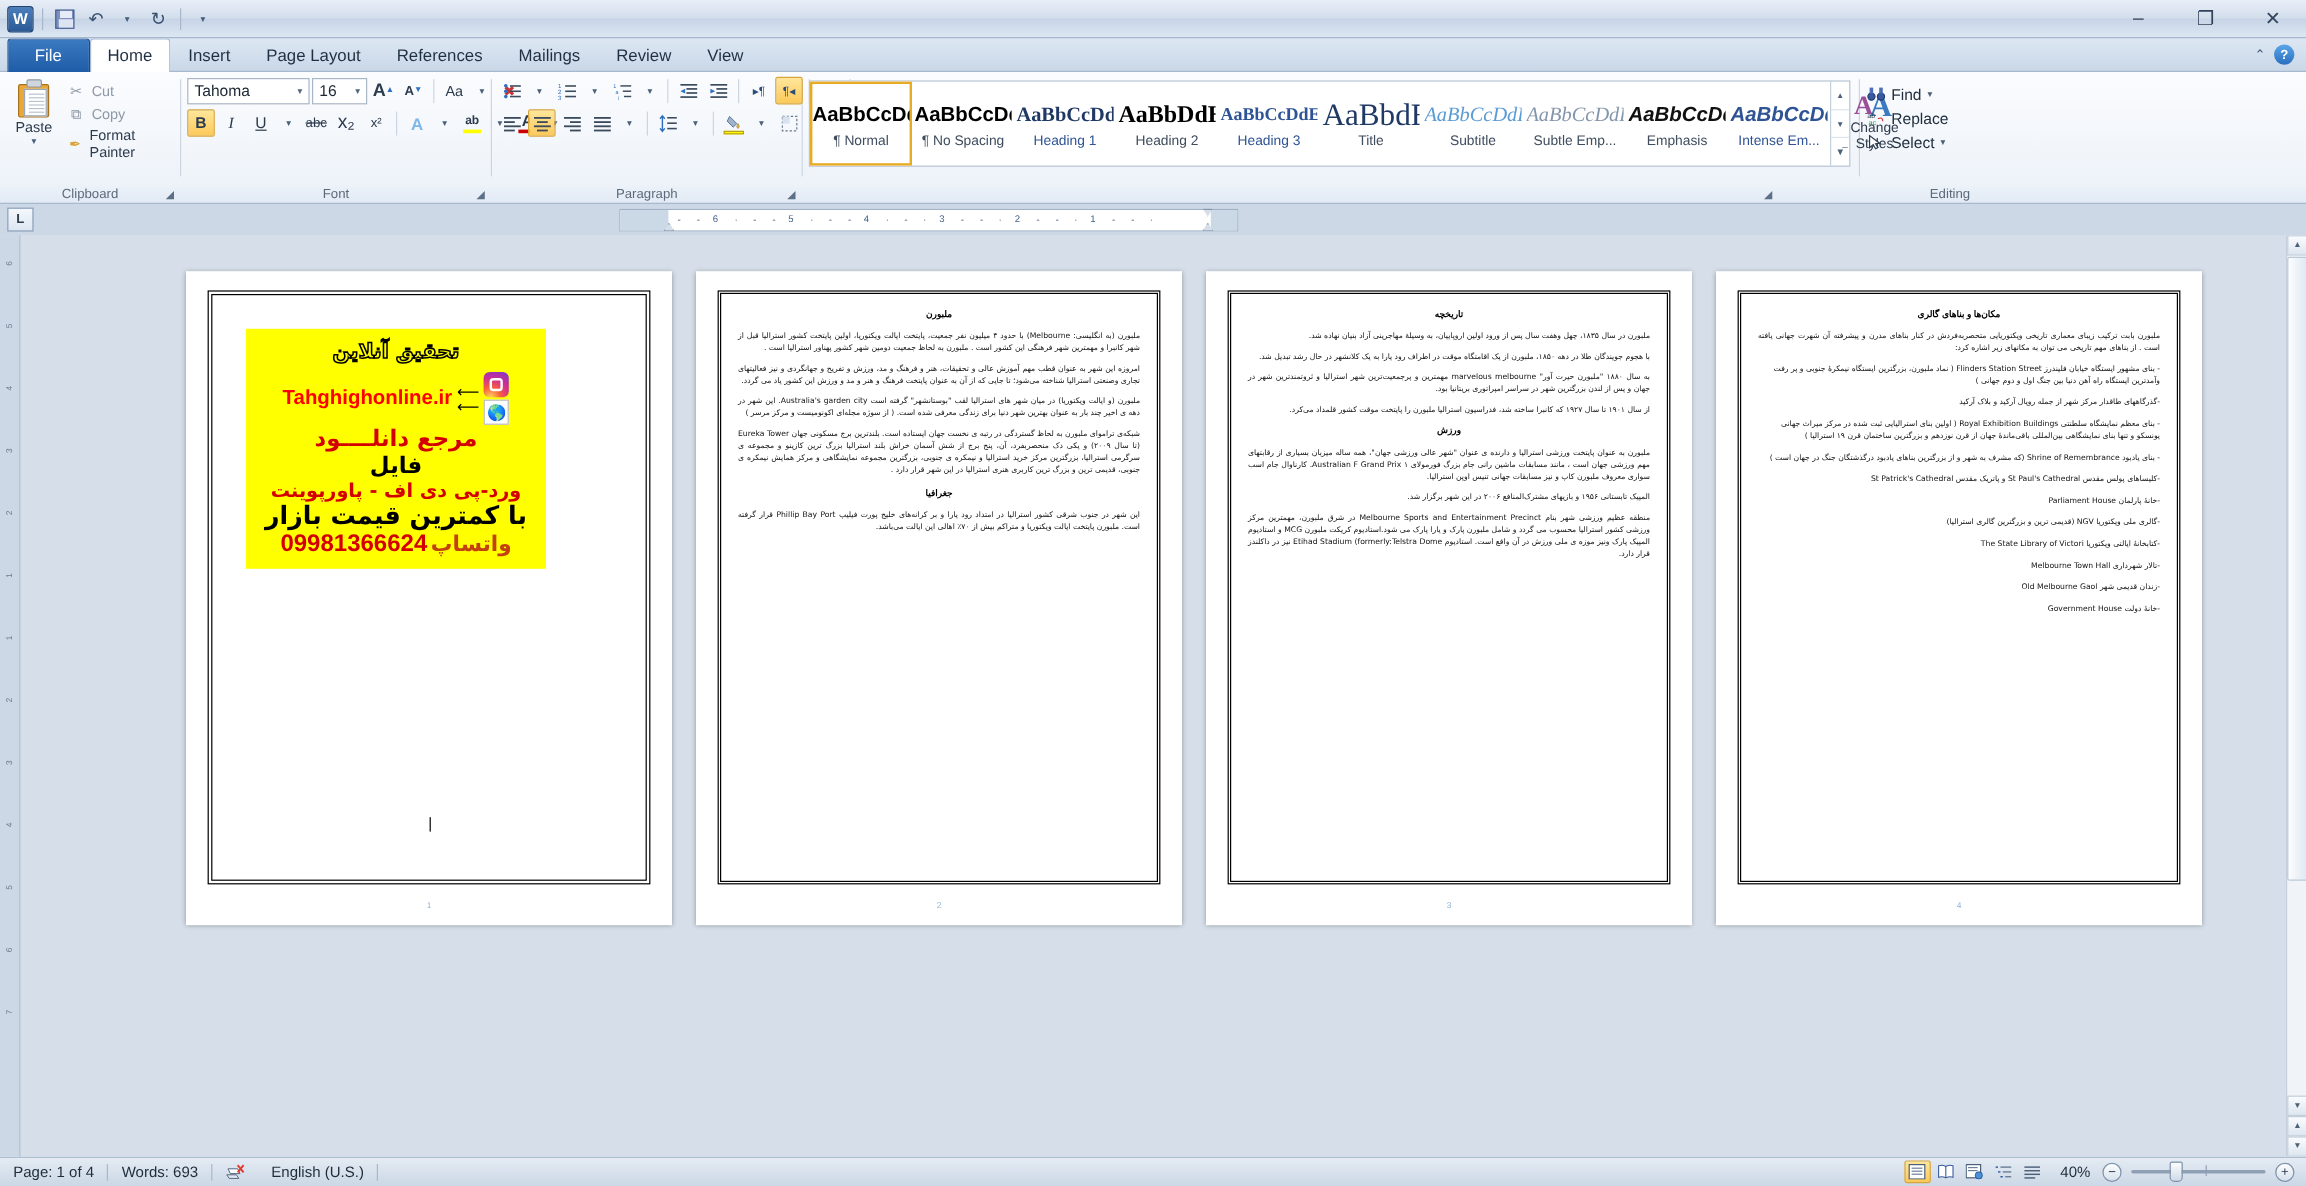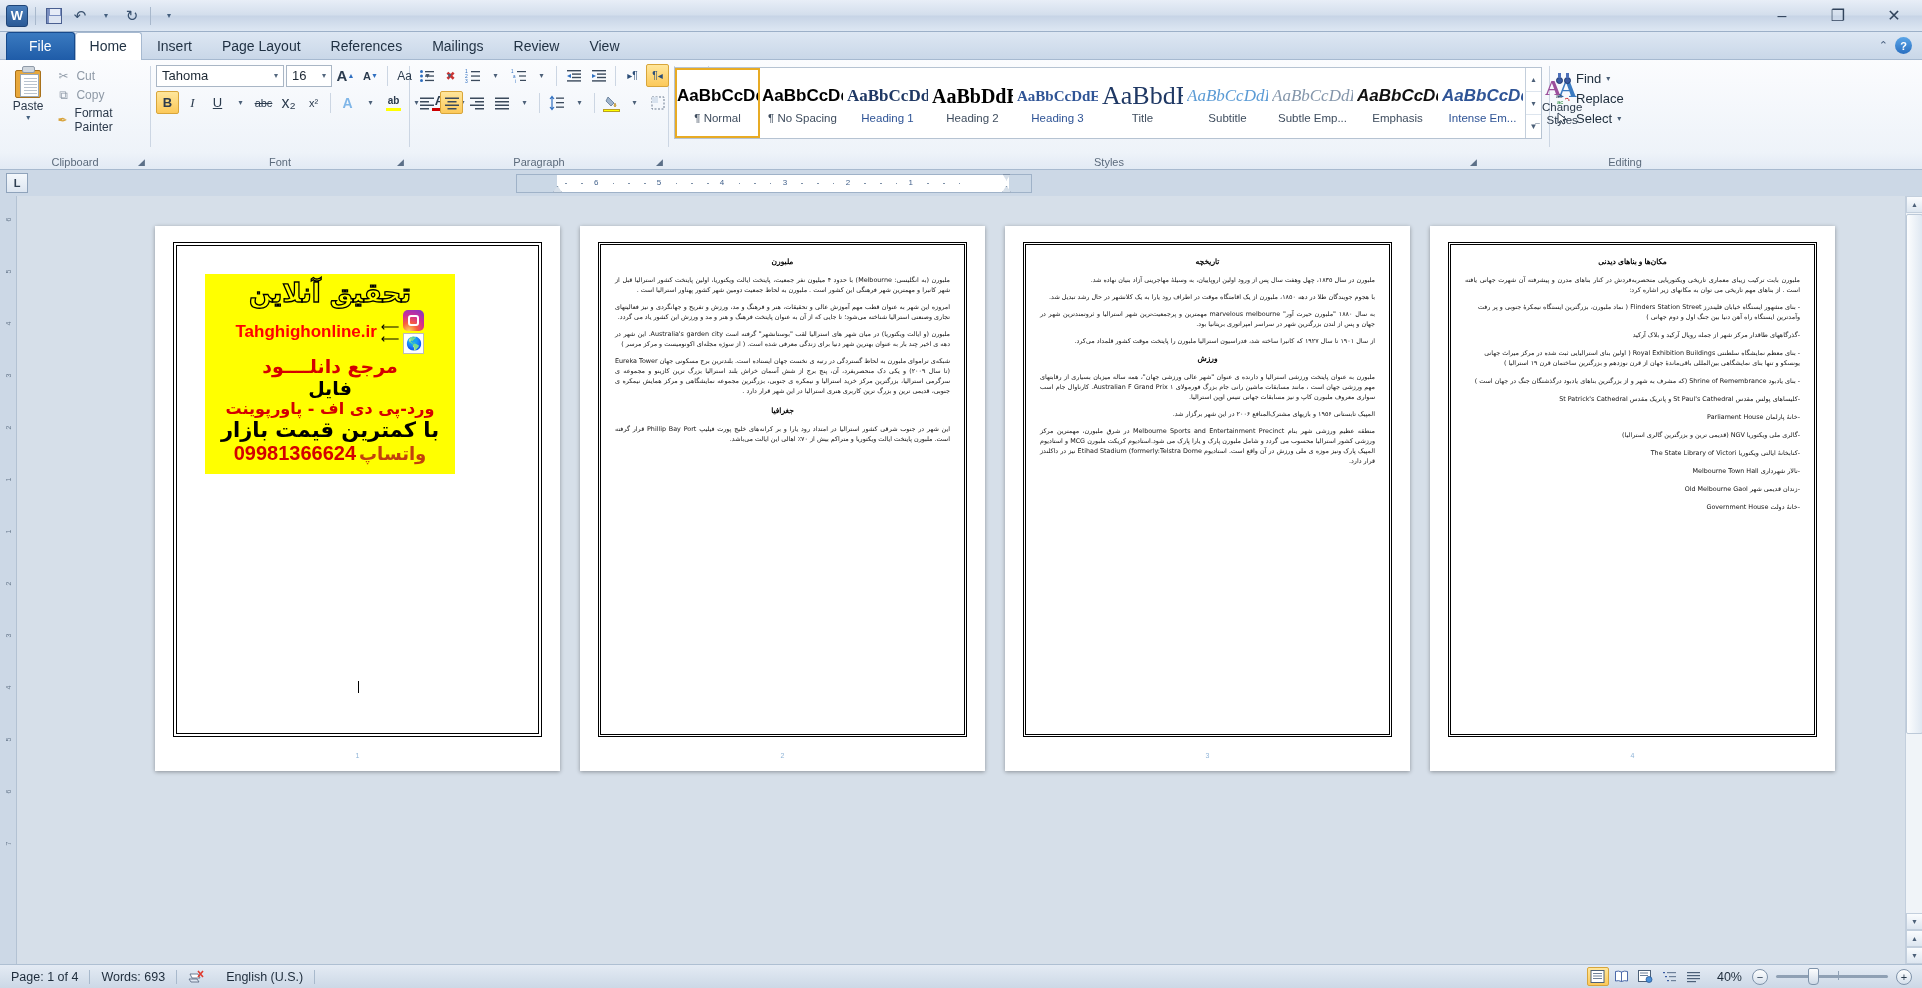--- a/index.html
+++ b/index.html
@@ -91,21 +91,21 @@
 
   
   .row { display: flex; align-items: center; gap: 2px; }
   .row.r1 { margin-bottom: 4px; }
   .combo {
     height: 22px; border: 1px solid #a9b6c5; background: #fff; display: flex;
     align-items: center; padding: 0 2px 0 5px; font-size: 13px; color: #1c2733;
   }
   .combo .cv { flex: 1; }
   .combo .carr { font-size: 8px; color: #53677e; padding: 0 3px; }
-  .fontname { width: 128px; }
+  .fontname { width: 102px; }
   .fontsize { width: 46px; }
   .btn {
     min-width: 23px; height: 23px; display: flex; align-items: center; justify-content: center;
     font-size: 13px; color: #2b3b4e; border: 1px solid transparent; border-radius: 2px; cursor: default;
   }
   .btn.on { background: linear-gradient(to bottom,#ffe69b,#fcc95a); border-color: #d8a53a; }
   .btn.sm { min-width: 19px; height: 22px; font-size: 8px; color:#4c6078; }
   .sep { width: 1px; height: 20px; background: #ccd6e3; margin: 0 3px; }
   .icon-svg { width:16px; height:16px; display:block; }
 
@@ -162,21 +162,21 @@
            font-family:"DejaVu Sans", sans-serif; }
   .doc-li { font-size:6.4px; line-height:10px; color:#111; text-align:right; direction:rtl; margin-bottom:8px;
             font-family:"DejaVu Sans", sans-serif; }
 
   
   .ad {
     position:absolute; left:28px; top:28px; width:250px; height:200px;
     background:#ffff00; display:flex; flex-direction:column; align-items:center; justify-content:flex-start;
     padding-top:4px; overflow:hidden;
   }
-  .ad-title { font-size:26px; color:#ffff00; -webkit-text-stroke:1.3px #000; font-weight:bold; direction:rtl;
+  .ad-title { font-size:17px; color:#ffff00; -webkit-text-stroke:1.3px #000; font-weight:bold; direction:rtl;
               font-family:"DejaVu Sans", sans-serif; letter-spacing:1px; line-height:30px; text-shadow: 0 0 0 #000;}
   .ad-row { display:flex; align-items:center; width:100%; justify-content:center; gap:4px; margin-top:2px; }
   .ad-url { font-size:17px; font-weight:bold; color:#f00; font-family:"Liberation Sans", sans-serif; }
   .arrows { display:flex; flex-direction:column; gap:1px; }
   .arrow { font-size:13px; line-height:11px; color:#000; }
   .badges { display:flex; flex-direction:column; gap:2px; }
   .badge-ig { width:21px;height:21px;border-radius:5px;
     background: radial-gradient(circle at 28% 100%, #fdd35c 0%, #f85f3c 32%, #d12e94 60%, #7638cf 100%);
     display:flex;align-items:center;justify-content:center;}
   .badge-ig span{width:11px;height:11px;border:2px solid #fff;border-radius:3px;display:block;}
@@ -517,21 +517,20 @@
         </div>
       </div>
       <div class="chg-styles">
         <svg width="34" height="28" viewBox="0 0 34 28">
             <text x="0" y="22" font-size="22" font-weight="bold" fill="#9b4f9b" font-family="Liberation Serif">A</text>
             <text x="13" y="24" font-size="26" font-weight="bold" fill="#3a7ac0" font-family="Liberation Serif">A</text>
           </svg>
         <span>Change Styles</span>
       </div>
     </div>
-    <div class="group-label">Styles</div>
     <div class="dlg-launcher" style="right:70px;">◢</div>
   </div>
   <div class="group-divider"></div>
 
   <div class="group" style="width:150px;">
     <div class="group-body">
       <div class="edit-list">
         <div class="edit-item">
           <span class="ic16">
             <svg width="15" height="13" viewBox="0 0 15 13">
@@ -684,21 +683,21 @@
         <div class="doc-h" style="margin-top:8px;">ورزش</div>
         <div class="doc-p">ملبورن به عنوان پایتخت ورزشی استرالیا و دارنده ی عنوان "شهر عالی ورزشی جهان"، همه ساله میزبان بسیاری از رقابتهای مهم ورزشی جهان است ، مانند مسابقات ماشین رانی جام بزرگ فورمولای ۱ Australian F Grand Prix. کارناوال جام اسب سواری معروف ملبورن کاپ و نیز مسابقات جهانی تنیس اوپن استرالیا.</div>
         <div class="doc-p">المپیک تابستانی ۱۹۵۶ و بازیهای مشترک‌المنافع ۲۰۰۶ در این شهر برگزار شد.</div>
         <div class="doc-p">منطقه عظیم ورزشی شهر بنام Melbourne Sports and Entertainment Precinct در شرق ملبورن، مهمترین مرکز ورزشی کشور استرالیا محسوب می گردد و شامل ملبورن پارک و یارا پارک می شود.استادیوم کریکت ملبورن MCG و استادیوم المپیک پارک ونیز موزه ی ملی ورزش در آن واقع است. استادیوم Etihad Stadium (formerly:Telstra Dome نیز در داکلندز قرار دارد.</div>
       </div>
       <div class="pnum">3</div>
     </div>
 
     <div class="page">
       <div class="page-inner">
-        <div class="doc-h">مکان‌ها و بناهای دیدنی</div>
+        <div class="doc-h">مکان‌ها و بناهای گالری</div>
         <div class="doc-p">ملبورن بابت ترکیب زیبای معماری تاریخی ویکتوریایی متحصربه‌فردش در کنار بناهای مدرن و پیشرفته آن شهرت جهانی یافته است . از بناهای مهم تاریخی می توان به مکانهای زیر اشاره کرد:</div>
         <div class="doc-li">- بنای مشهور ایستگاه خیابان فلیندرز Flinders Station Street ( نماد ملبورن، بزرگترین ایستگاه نیمکرهٔ جنوبی و پر رفت وآمدترین ایستگاه راه آهن دنیا بین جنگ اول و دوم جهانی )</div>
         <div class="doc-li">-گذرگاههای طاقدار مرکز شهر از جمله رویال آرکید و بلاک آرکید</div>
         <div class="doc-li">- بنای معظم نمایشگاه سلطنتی Royal Exhibition Buildings ( اولین بنای استرالیایی ثبت شده در مرکز میراث جهانی یونسکو و تنها بنای نمایشگاهی بین‌المللی باقی‌ماندهٔ جهان از قرن نوزدهم و بزرگترین ساختمان قرن ۱۹ استرالیا )</div>
         <div class="doc-li">- بنای یادبود Shrine of Remembrance (که مشرف به شهر و از بزرگترین بناهای یادبود درگذشتگان جنگ در جهان است )</div>
         <div class="doc-li">-کلیساهای پولس مقدس St Paul's Cathedral و پاتریک مقدس St Patrick's Cathedral</div>
         <div class="doc-li">-خانهٔ پارلمان Parliament House</div>
         <div class="doc-li">-گالری ملی ویکتوریا NGV (قدیمی ترین و بزرگترین گالری استرالیا)</div>
         <div class="doc-li">-کتابخانهٔ ایالتی ویکتوریا The State Library of Victori</div>
         <div class="doc-li">-تالار شهرداری Melbourne Town Hall</div>

